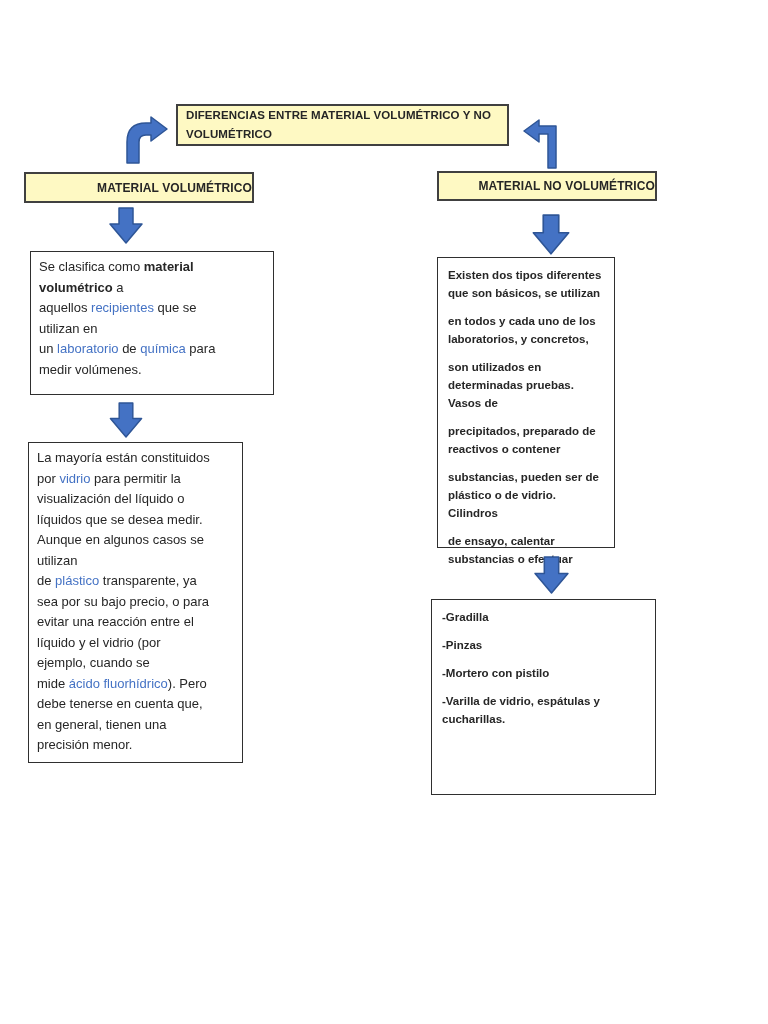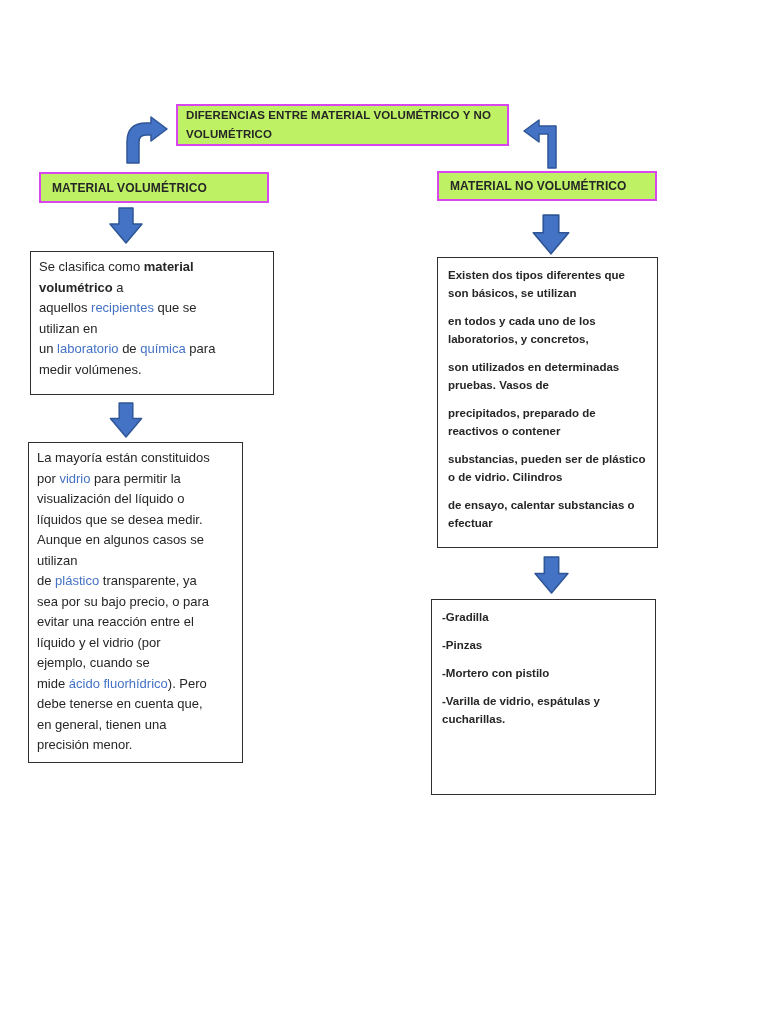--- a/index.html
+++ b/index.html
@@ -3,39 +3,39 @@
 <meta charset="utf-8">
 <style>
   html,body{margin:0;padding:0;}
   body{
     width:768px;height:1024px;position:relative;background:#ffffff;
     font-family:"Liberation Sans","DejaVu Sans",sans-serif;
     color:#262626;overflow:hidden;
   }
   .abs{position:absolute;box-sizing:border-box;}
   .box{
-    border:2px solid #d946ef;background:#bef264;
+    border:2px solid #404040;background:#fef9c3;justify-content:flex-end;
   }
   .thinbox{border:1.5px solid #2f2f2f;background:#ffffff;}
   .title-box{
     left:176px;top:104px;width:333px;height:42px;
     font-weight:bold;font-size:11.5px;line-height:19px;
     padding:2px 8px;letter-spacing:.1px;
     display:flex;align-items:center;
   }
   .hdr{
     font-weight:bold;font-size:12px;letter-spacing:.1px;
     display:flex;align-items:center;padding-left:11px;
   }
-  .hdr-left{left:24px;top:172px;width:230px;height:31px;margin-left:15px;}
+  .hdr-left{left:24px;top:172px;width:230px;height:31px;}
   .hdr-right{left:437px;top:171px;width:220px;height:30px;}
   .tbox{font-size:13px;line-height:20.5px;padding:5px 8px;}
   .tbox-l1{left:30px;top:251px;width:244px;height:144px;}
   .tbox-l2{left:28px;top:442px;width:215px;height:321px;}
-  .tbox-r1{left:437px;top:257px;width:221px;height:291px;font-weight:bold;font-size:11.5px;line-height:18px;padding:8px 10px;}
+  .tbox-r1{left:437px;top:257px;width:178px;height:291px;font-weight:bold;font-size:11.5px;line-height:18px;padding:8px 10px;}
   .tbox-r2{left:431px;top:599px;width:225px;height:196px;font-weight:bold;font-size:11.5px;line-height:18px;padding:8px 10px;}
   .tbox p{margin:0 0 10px 0;}
   .tbox p:last-child{margin-bottom:0;}
   .bold{font-weight:bold;}
   .link{color:#4472C4;}
   svg{display:block;}
 </style>
 </head>
 <body>
 

